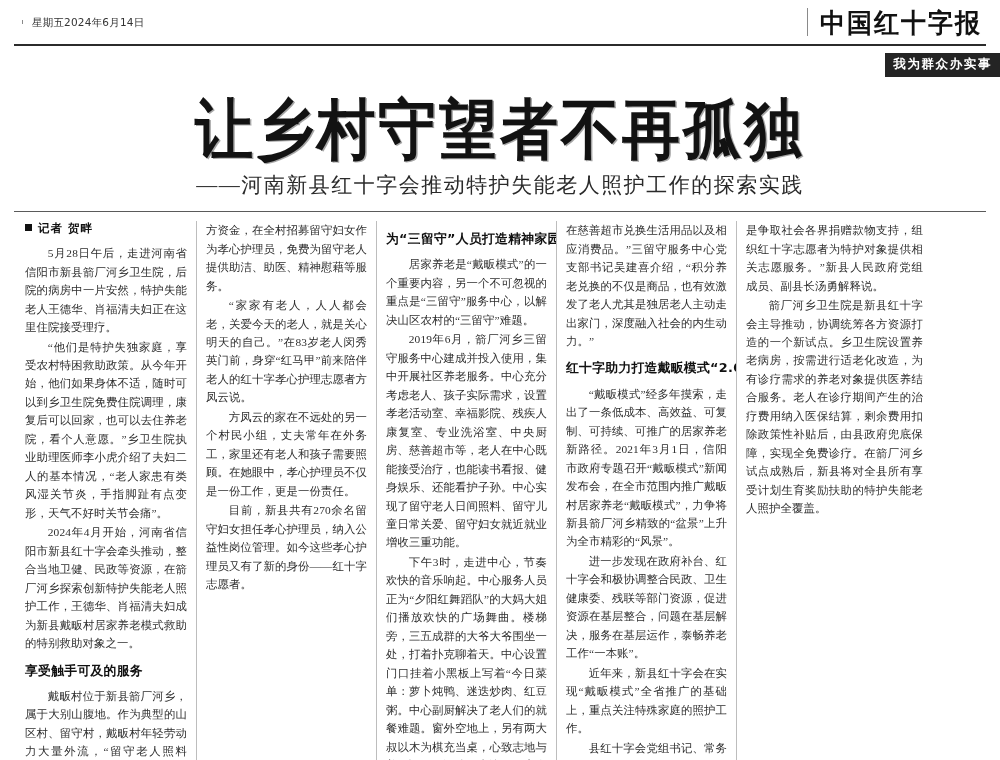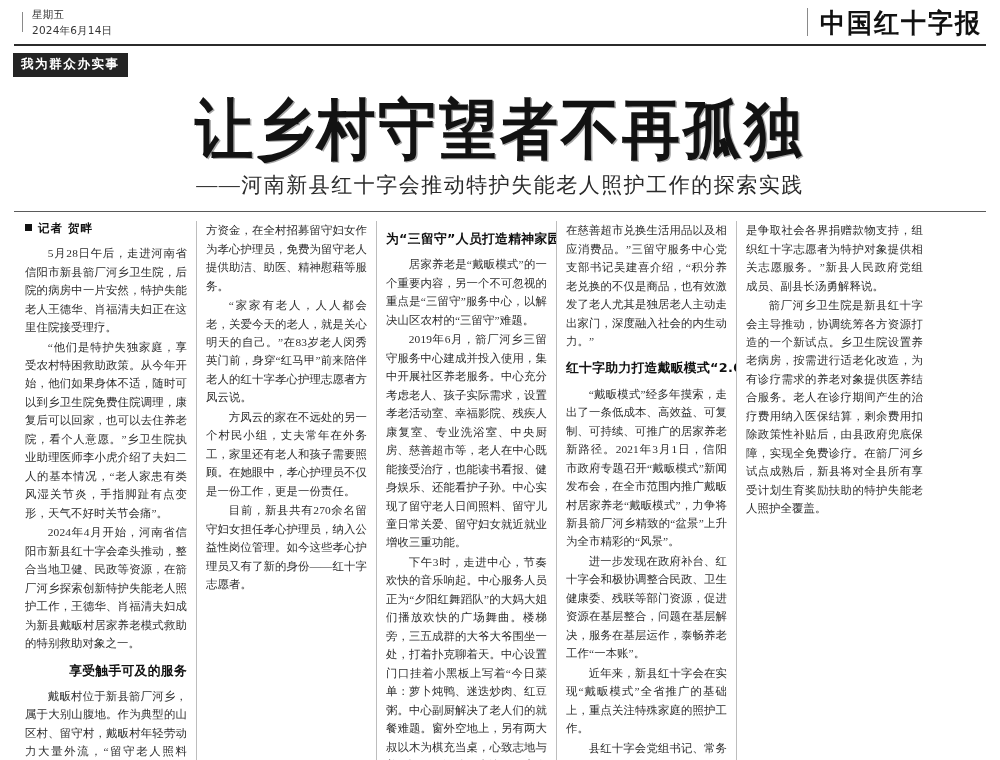--- a/index.html
+++ b/index.html
@@ -40,21 +40,21 @@
   .mh-rule {
     width: 1px;
     background: #8a8a8a;
     margin-right: 9px;
     align-self: stretch;
     margin-top: 6px;
     margin-bottom: 6px;
   }
   .date-block {
     display: flex;
-    flex-direction: column;
+    flex-direction: row;
     justify-content: center;
     font-family: "DejaVu Sans", "Liberation Sans", sans-serif;
     font-size: 10.5px;
     line-height: 1.55;
     color: #333;
     letter-spacing: 0.2px;
   }
   .masthead-right {
     display: flex;
     align-items: center;
@@ -89,20 +89,21 @@
 
   .rule-thick {
     height: 2px;
     background: #2b2b2b;
     margin: 0 14px;
   }
 
   
   .tagbar {
     padding: 7px 0 0 13px;
+    text-align: right;
   }
   .section-tag {
     display: inline-block;
     background: #242424;
     color: #ffffff;
     font-family: "DejaVu Sans", "Liberation Sans", sans-serif;
     font-weight: 700;
     font-size: 12.5px;
     letter-spacing: 1.6px;
     padding: 3px 8px 4px 8px;
@@ -177,21 +178,21 @@
     margin-right: 6px;
     vertical-align: 1px;
   }
 
   .subhead {
     font-family: "DejaVu Sans", "Liberation Sans", sans-serif;
     font-weight: 700;
     font-size: 12.8px;
     letter-spacing: 0.3px;
     color: #111;
-    text-align: right;
+    text-align: left;
     margin: 9px 0 8px 0;
     line-height: 1.35;
     white-space: nowrap;
   }
 
   p.body {
     margin: 0 0 1px 0;
     font-family: "Liberation Serif", "DejaVu Serif", serif;
     font-size: 11.4px;
     line-height: 1.62;

